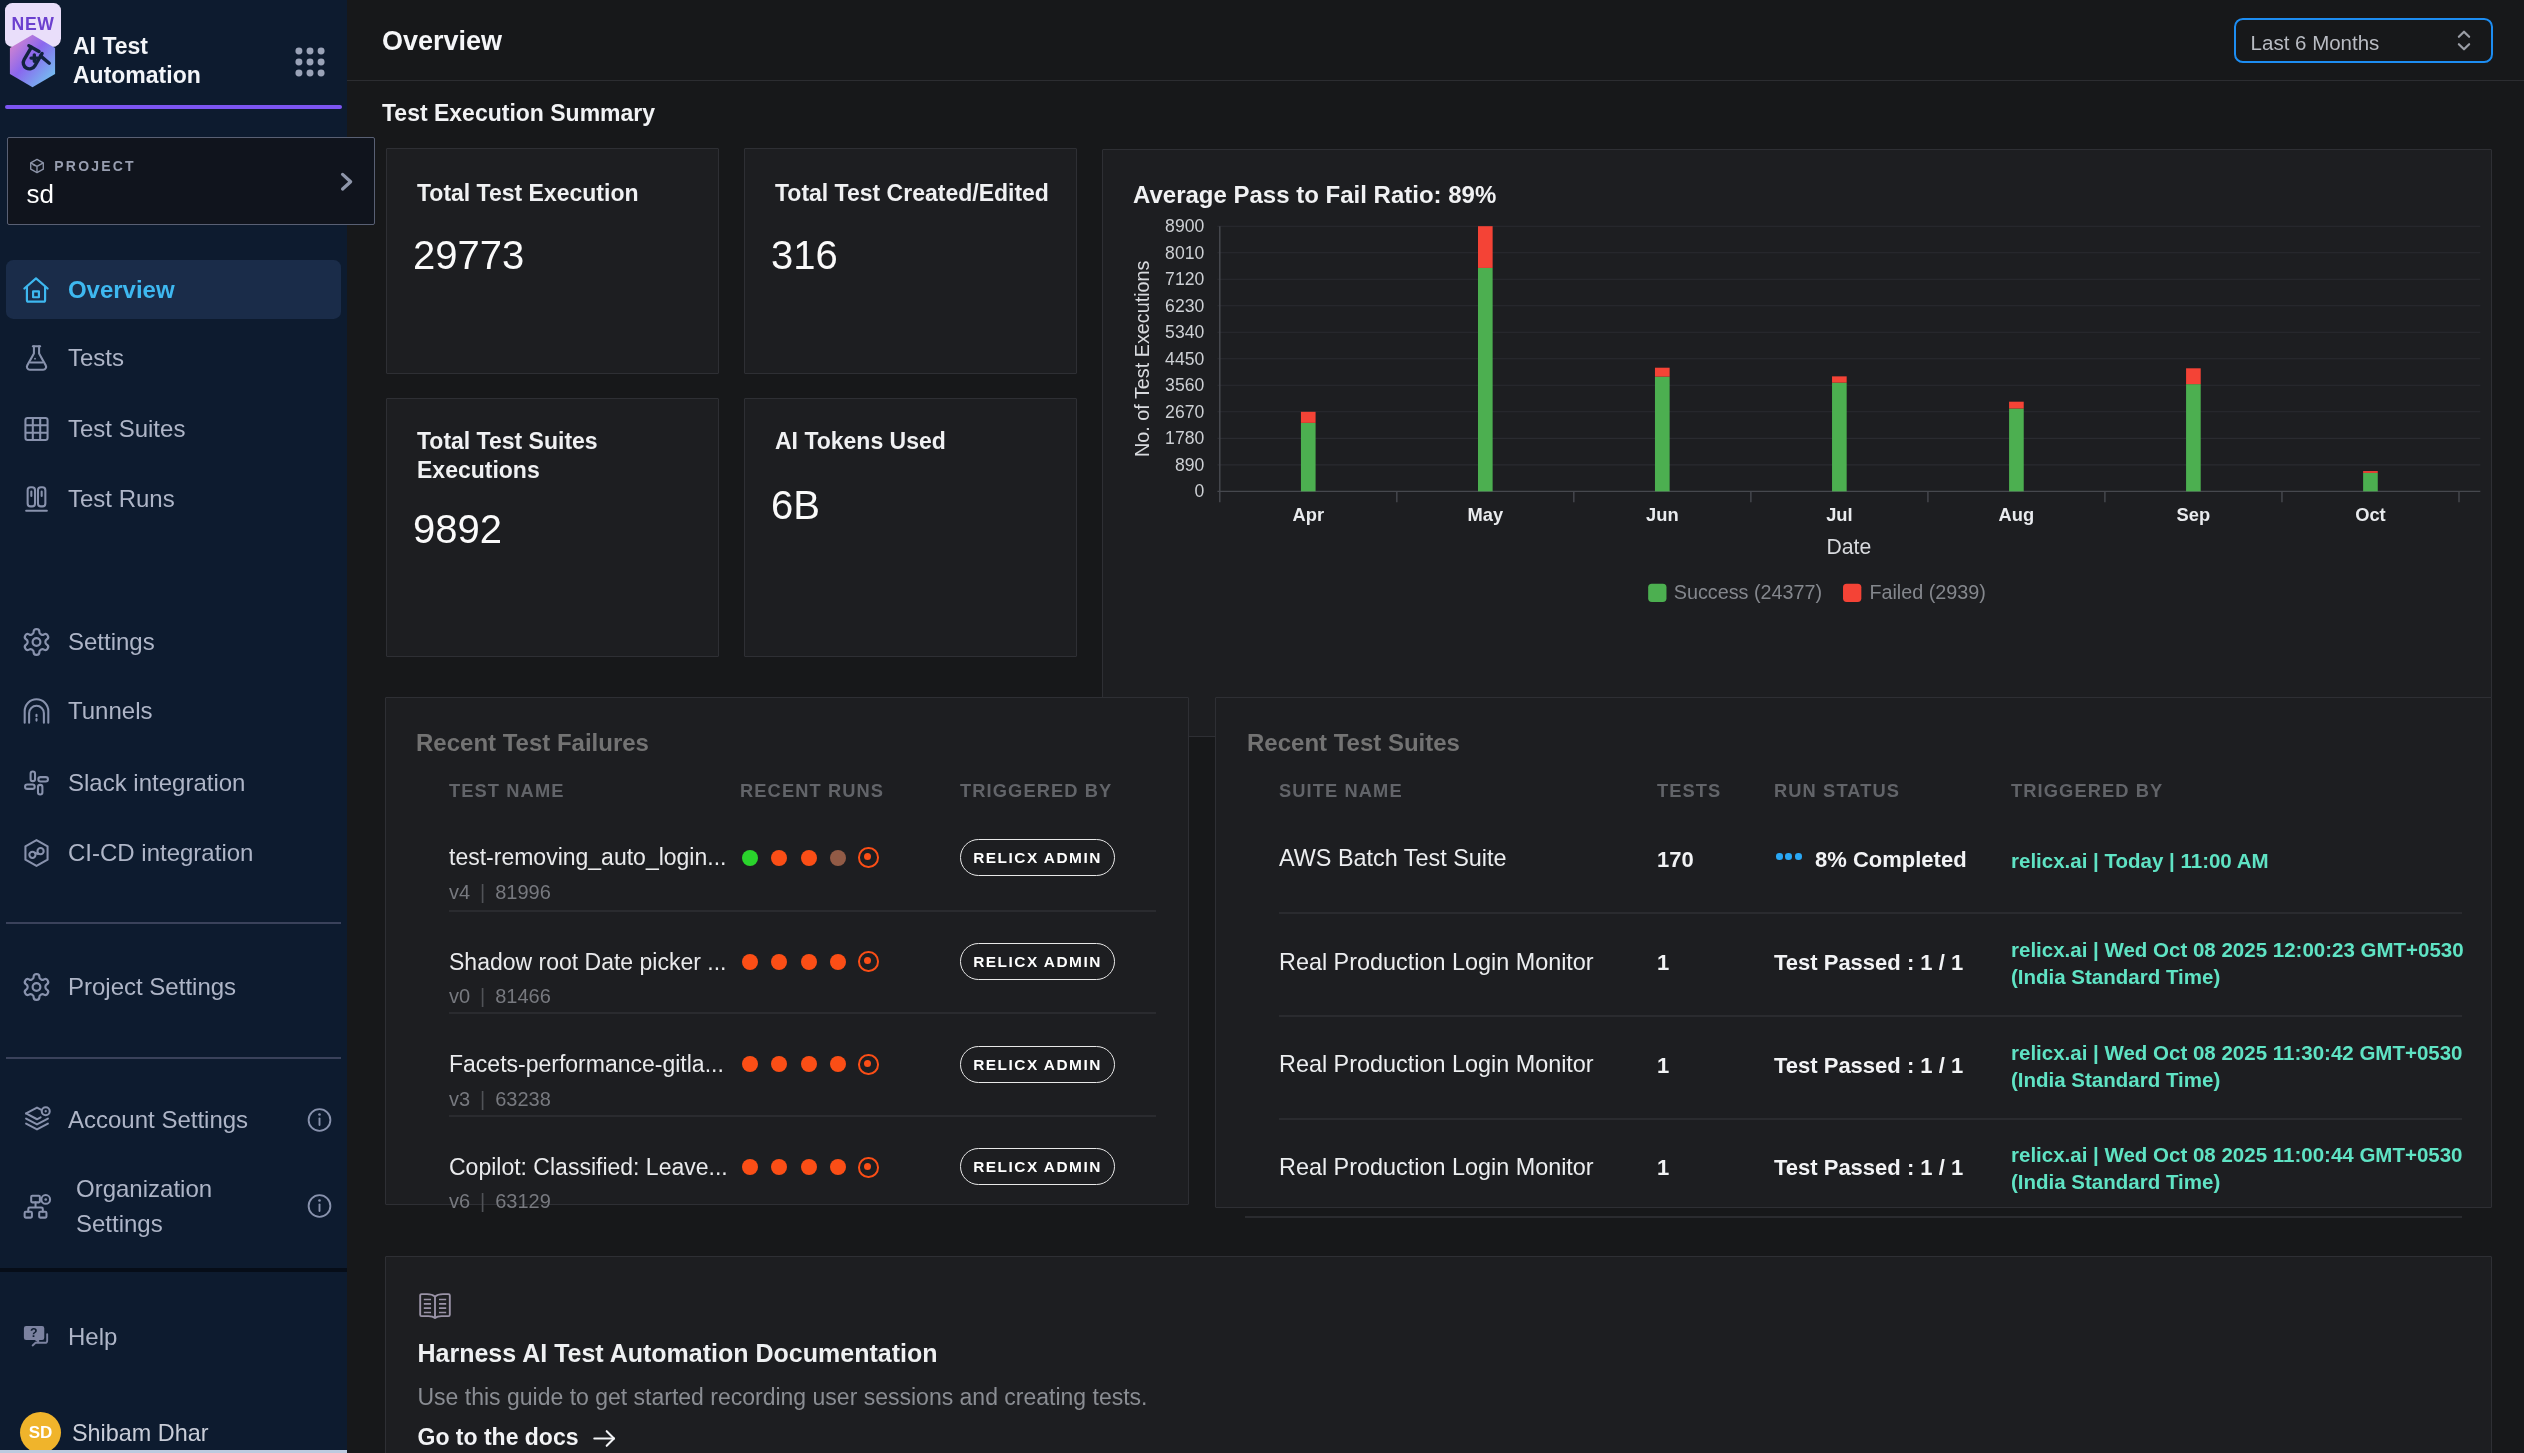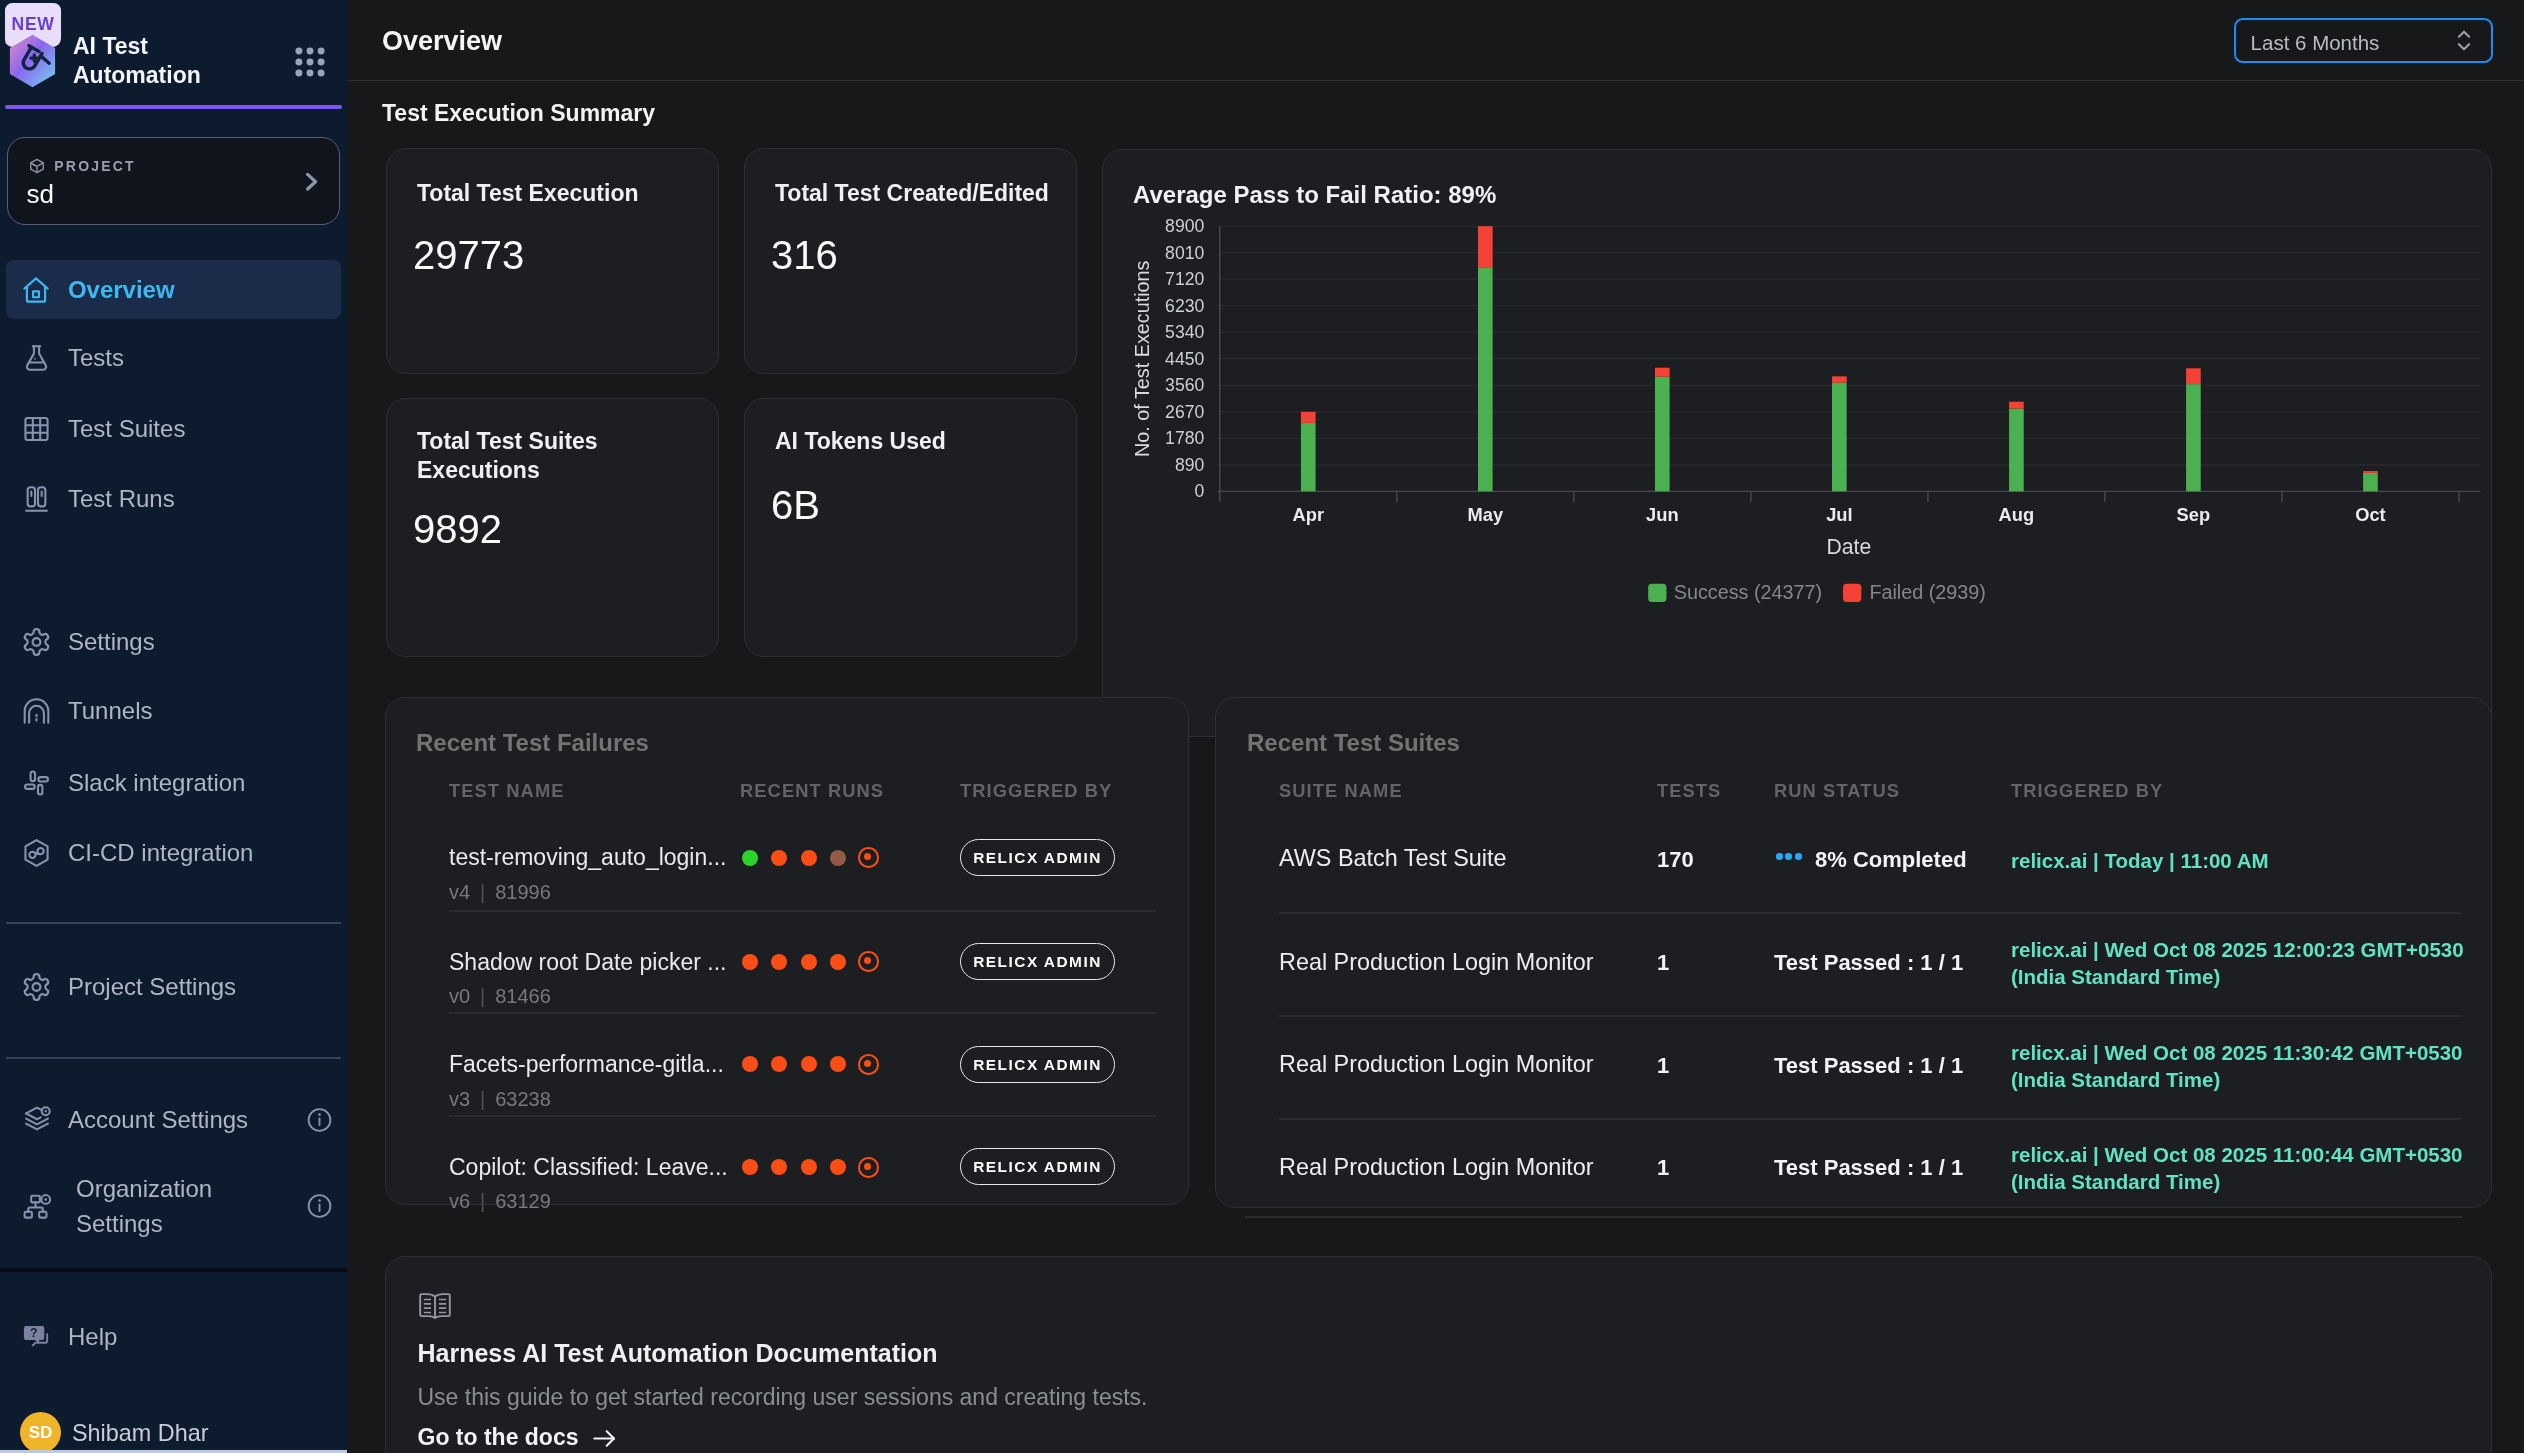--- a/index.html
+++ b/index.html
@@ -5,41 +5,41 @@
   * { margin:0; padding:0; box-sizing:border-box; }
   html,body { width:2525px; height:1453px; background:#17181a; font-family:"Liberation Sans",sans-serif; overflow:hidden; }
   body { position:relative; }
   
   #sidebar { position:absolute; left:0; top:0; width:347px; height:1453px; background:#0d1b2f; }
   #newbadge { position:absolute; left:5.1px; top:2.9px; width:56px; height:44px; background:#e9defa; color:#6c40cf; font-size:17.6px; font-weight:bold; letter-spacing:0.7px; border-radius:7.3px 7.3px 8.8px 7.3px; display:flex; align-items:center; justify-content:center; }
   #logo { position:absolute; left:7.3px; top:34px; }
   #brand { position:absolute; left:73px; top:32px; color:#f3f5f9; font-size:23px; font-weight:bold; line-height:29px; }
   #gridicon { position:absolute; left:293px; top:45px; }
   #purpleline { position:absolute; left:5.1px; top:105px; width:337px; height:4.4px; background:#7c55f2; border-radius:2.2px; }
-  #projcard { position:absolute; left:7.3px; top:137px; width:333px; height:88px; background:#10141d; border:1.5px solid #596074; border-radius:18px; }
+  #projcard { position:absolute; left:7.3px; top:137px; width:368px; height:88px; background:#10141d; border:1.5px solid #596074; border-radius:2px; }
   #projcard .plabel { position:absolute; left:46px; top:20px; color:#989eb0; font-size:14px; font-weight:bold; letter-spacing:2.2px; }
   #projcard .pname { position:absolute; left:18.3px; top:41px; color:#ffffff; font-size:26px; }
   .navitem { position:absolute; left:0; width:347px; height:59px; }
   .navitem .ic { position:absolute; left:20.5px; top:50%; transform:translateY(-50%); }
   .navitem .lb { position:absolute; left:68px; top:50%; transform:translateY(-50%); font-size:24px; color:#aeb5c7; white-space:nowrap; }
   .navitem.active { left:5.9px; width:335px; background:#1a2c49; border-radius:7.3px; }
   .navitem.active .ic { left:14.6px; }
   .navitem.active .lb { left:62px; color:#3eb8f0; font-weight:bold; }
   .sidesep { position:absolute; left:5.9px; width:335px; height:1.5px; background:#3a425b; }
   .infoic { position:absolute; left:305px; top:50%; transform:translateY(-50%); }
   #avatar { position:absolute; left:20px; top:1412px; width:41px; height:41px; border-radius:50%; background:#f0b42b; color:#ffffff; font-weight:bold; font-size:17px; display:flex; align-items:center; justify-content:center; }
   #uname { position:absolute; left:72px; top:1420px; color:#c9cdd8; font-size:23.4px; }
   #bottomline { position:absolute; left:0; top:1450px; width:347px; height:2.9px; background:#bdcadf; }
   
   #header { position:absolute; left:347px; top:0; width:2178px; height:81px; border-bottom:1.5px solid #2c2d31; }
   #header h1 { position:absolute; left:35px; top:26px; font-size:27px; font-weight:bold; color:#f5f6f8; }
   #select { position:absolute; left:2234px; top:18.3px; width:259px; height:45px; border:2.2px solid #1d8df2; border-radius:8.8px; }
   #select span { position:absolute; left:14.6px; top:10.3px; font-size:20.5px; color:#b9bcc3; }
   #sechead { position:absolute; left:382px; top:100px; font-size:23px; font-weight:bold; color:#f2f3f5; }
-  .card { position:absolute; background:#1d1e21; border:1.5px solid #2e2f34; border-radius:20px; }
+  .card { position:absolute; background:#1d1e21; border:1.5px solid #2e2f34; border-radius:1px; }
   .stitle { position:absolute; left:30px; color:#f0f1f3; font-size:23px; font-weight:bold; line-height:29px; }
   .snum { position:absolute; left:26px; color:#fafafa; font-size:40px; }
   
   .tcard-title { position:absolute; font-size:24px; font-weight:bold; color:#737373; }
   .thead { position:absolute; font-size:18.3px; font-weight:bold; color:#626469; letter-spacing:1.1px; }
   .tdiv { position:absolute; height:1.5px; background:#2a2b2f; }
   .fname { position:absolute; font-size:23px; color:#e9eaec; }
   .fsub { position:absolute; font-size:20px; color:#77797f; }
   .fsub .bar { color:#505257; padding:0 4.4px; }
   .dot { position:absolute; width:16px; height:16px; border-radius:50%; }

